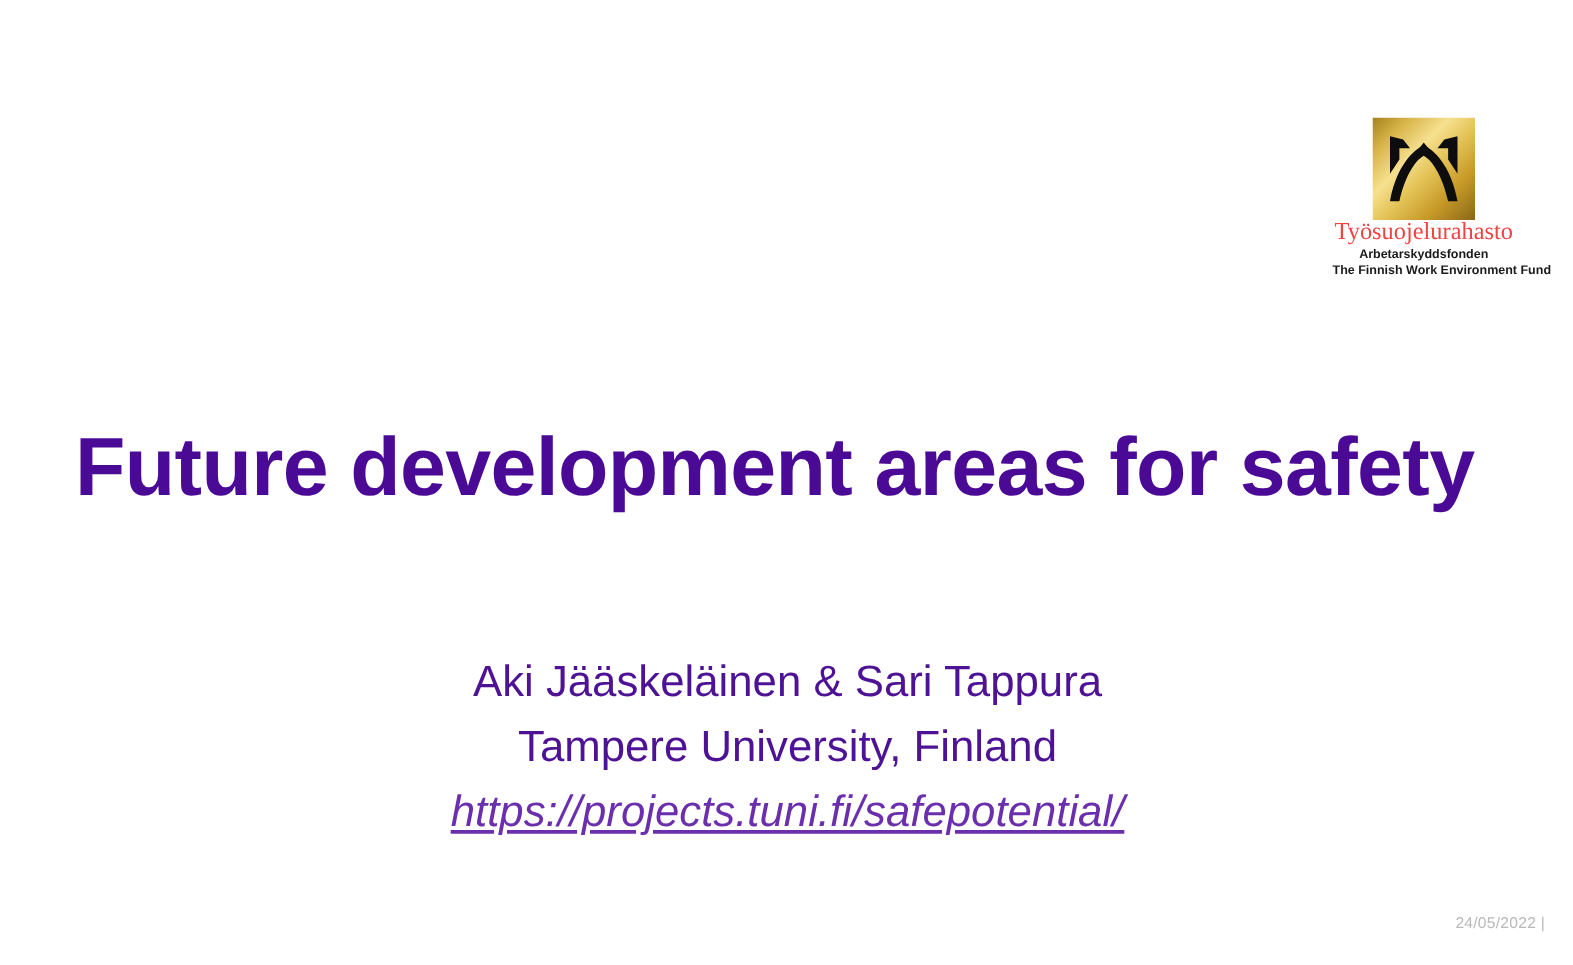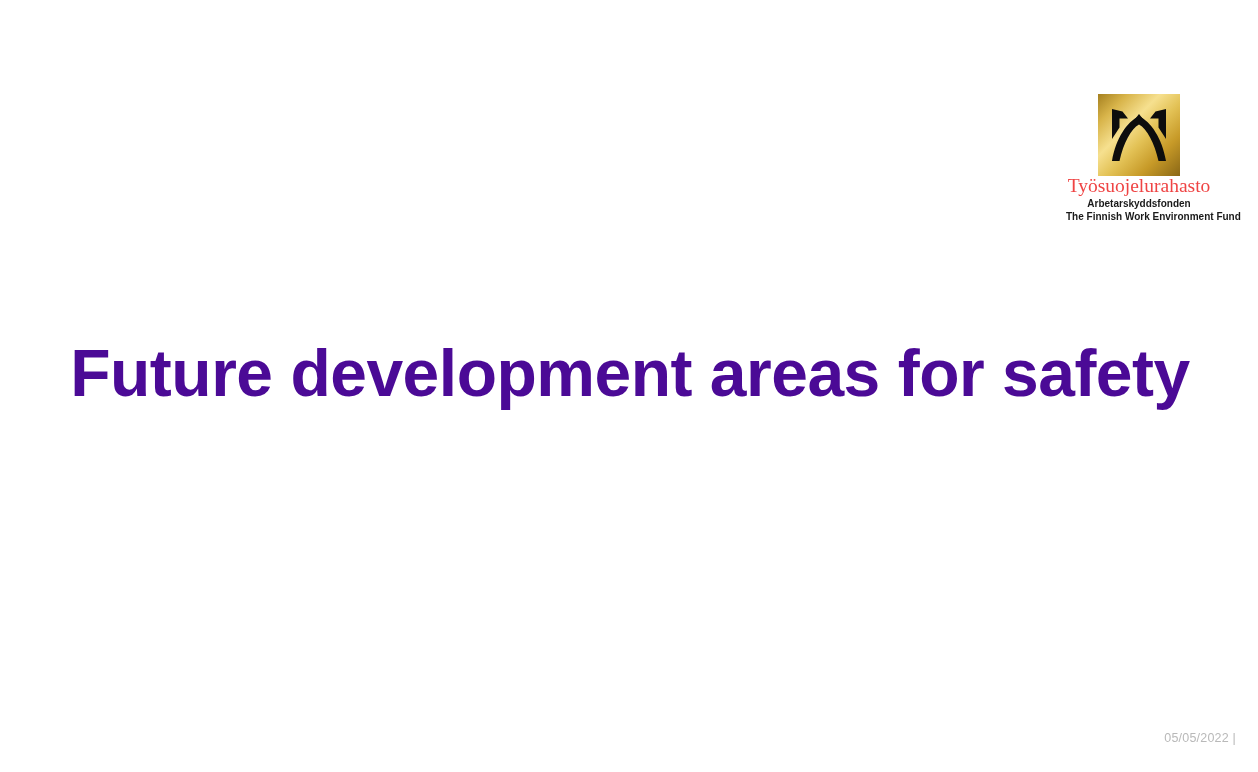--- a/index.html
+++ b/index.html
@@ -90,21 +90,20 @@
     margin-top: 1px;
     white-space: nowrap;
   }
 
   
   .title-block {
     position: absolute;
     left: 60px;
     top: 338px;
     width: 1140px;
-    text-align: center;
   }
   .title-line {
     font-family: "Liberation Sans Narrow", "Liberation Sans", sans-serif;
     font-weight: bold;
     font-size: 66px;
     line-height: 70px;
     color: #4B0A96;
     letter-spacing: -0.5px;
     white-space: nowrap;
   }
@@ -182,16 +181,23 @@
     </svg>
     <div class="tsr-name">Työsuojelurahasto</div>
     <div class="tsr-sub1">Arbetarskyddsfonden</div>
     <div class="tsr-sub2">The Finnish Work Environment Fund</div>
   </div>
 
   <div class="title-block">
     <div class="title-line">Future development areas for safety</div>
   </div>
 
-
-  <div class="footer-date">05/05/2022  |</div>
+  <div class="subtitle-block">
+    <div class="subtitle-line">Aki Jääskeläinen &amp; Sari Tappura</div>
+    <div class="subtitle-line">Tampere University, Finland</div>
+    <div>
+      <a class="subtitle-link" href="#">https://projects.tuni.fi/safepotential/</a>
+    </div>
+  </div>
+
+  <div class="footer-date">24/05/2022  |</div>
 
 </div>
 
 </body></html>

